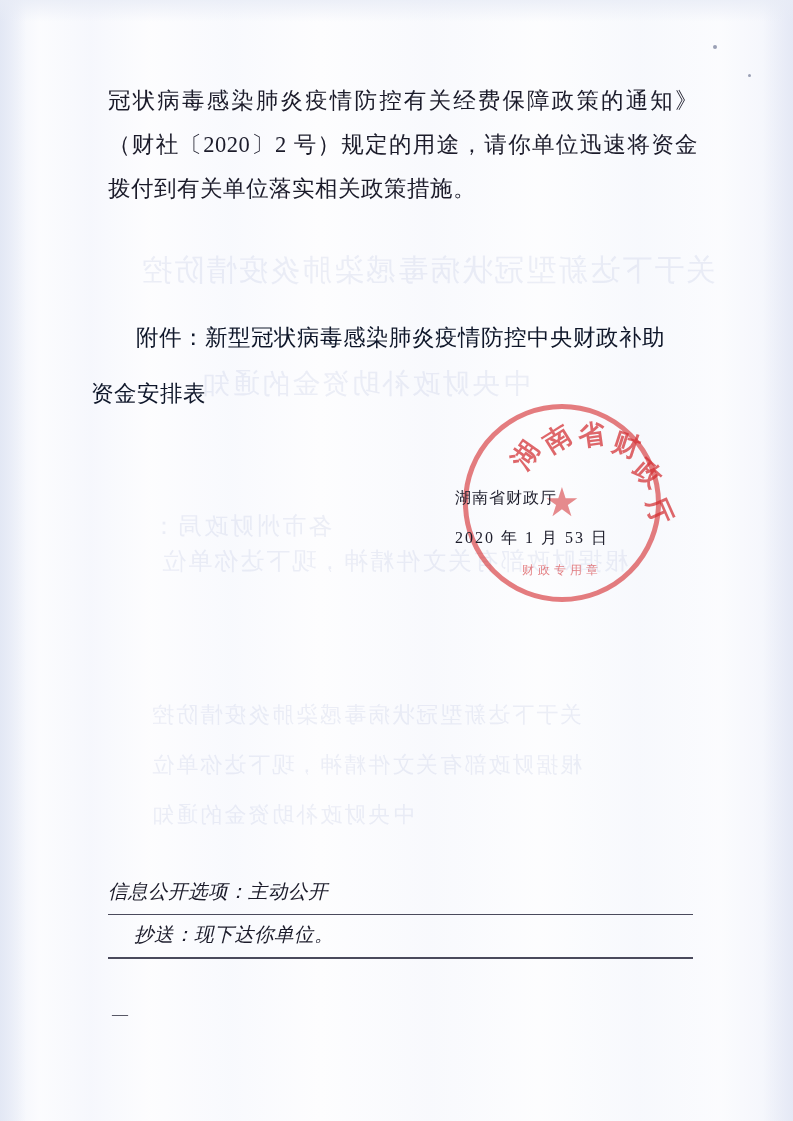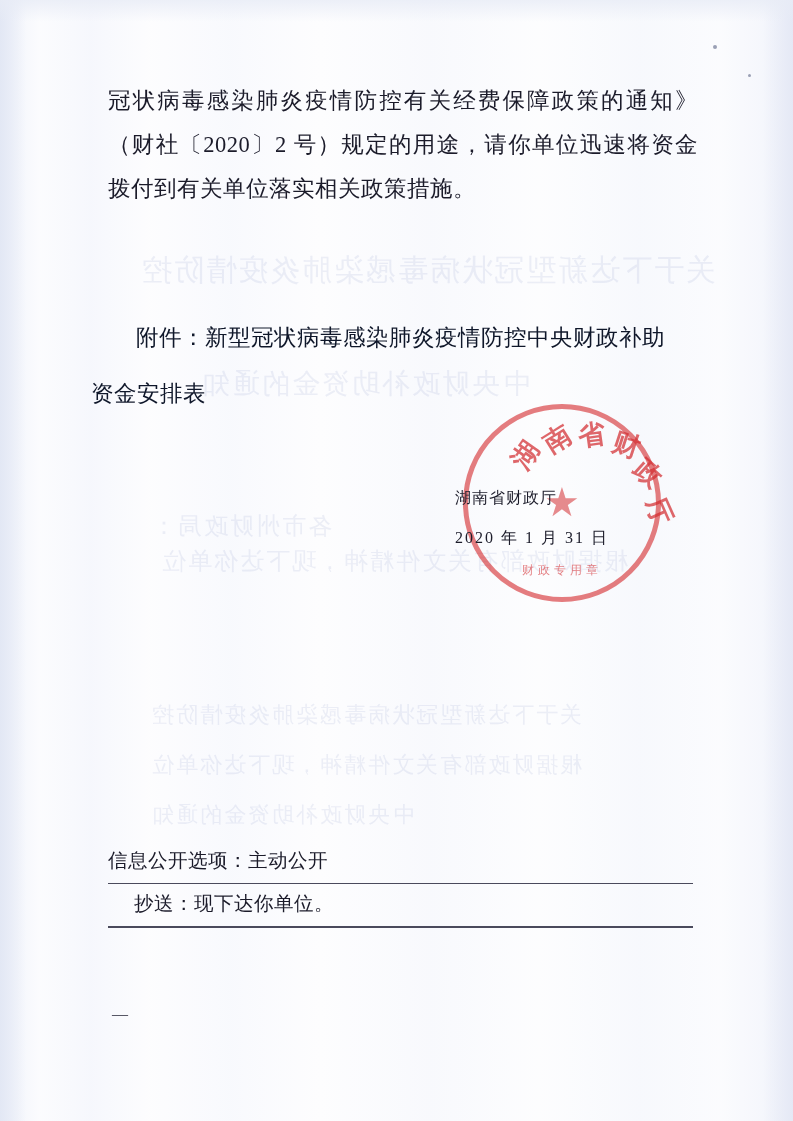--- a/index.html
+++ b/index.html
@@ -153,23 +153,24 @@
     color: rgba(211,44,48,0.6);
     font-size: 12px;
     letter-spacing: 4px;
     white-space: nowrap;
   }
 
   
   .footer {
     position: absolute;
     left: 108px;
-    top: 841px;
+    top: 872px;
     width: 585px;
     color: #1b1b2a;
+    font-style: italic;
   }
   .rule {
     height: 1px;
     background: #4a4a5c;
     width: 100%;
   }
   .footer-row {
     font-size: 19.5px;
     line-height: 34px;
     letter-spacing: 0.5px;
@@ -232,21 +233,21 @@
       <span class="seal-char" style="left:145px; top:18px; transform:rotate(18deg);">财</span>
       <span class="seal-char" style="left:167px; top:46px; transform:rotate(42deg);">政</span>
       <span class="seal-char" style="left:178px; top:84px; transform:rotate(66deg);">厅</span>
     </div>
     <span class="seal-star">★</span>
     <span class="seal-bottom">财政专用章</span>
   </div>
 
   <div class="signature">
     <div>湖南省财政厅</div>
-    <div class="sig-date">2020 年 1 月 31 日</div>
+    <div class="sig-date">2020 年 1 月 53 日</div>
   </div>
 
   <div class="footer">
     <div class="footer-row single">
       <span>信息公开选项：</span><span>主动公开</span>
     </div>
     <div class="rule"></div>
     <div class="footer-row single">
       <span class="left indent-1">抄送：</span><span>现下达你单位。</span>
     </div>

